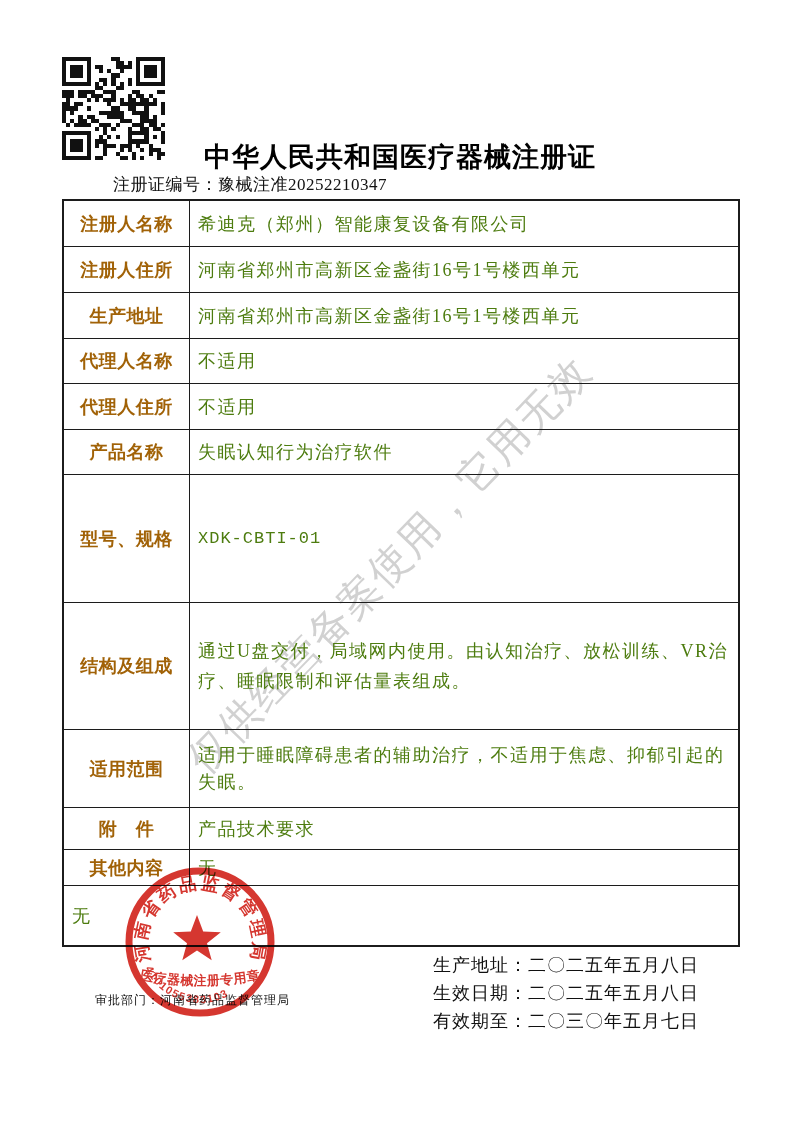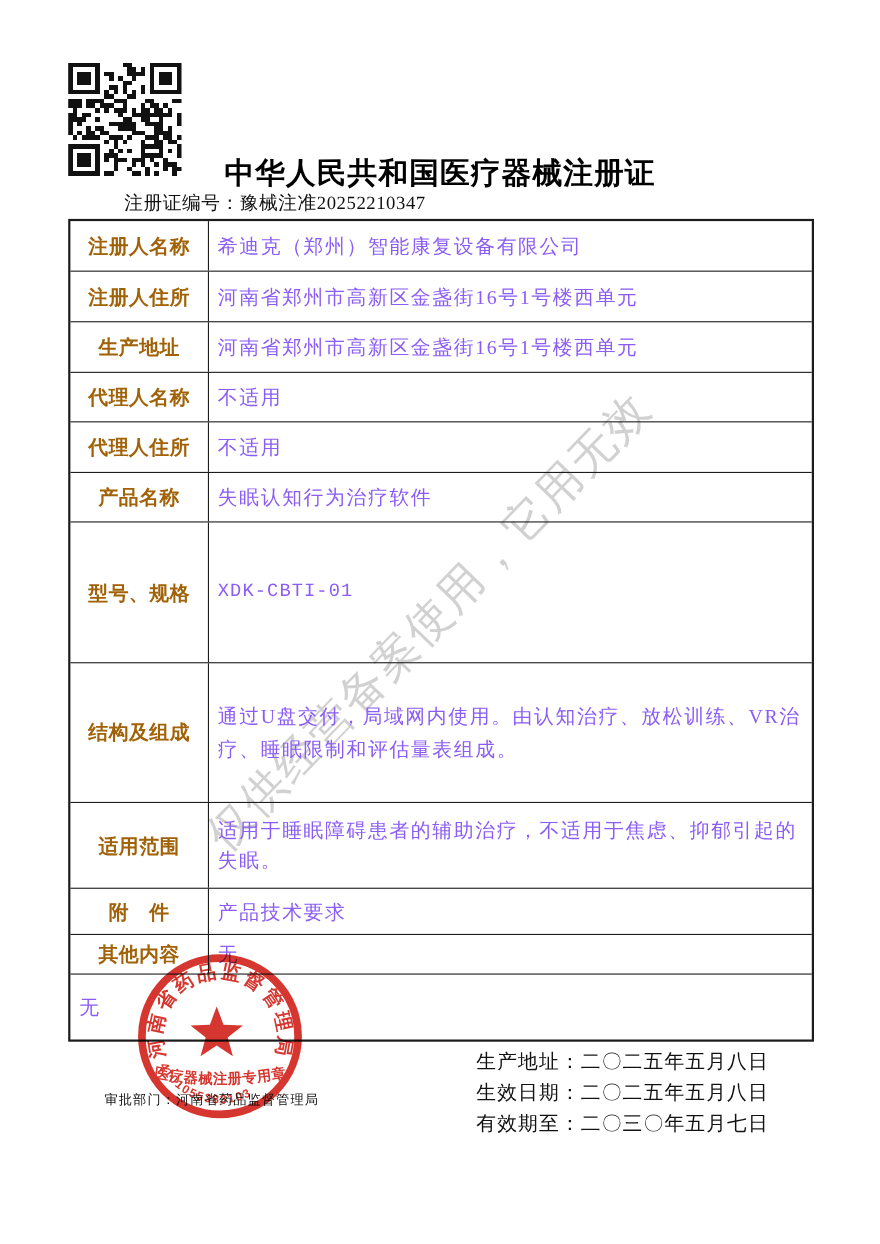--- a/index.html
+++ b/index.html
@@ -34,21 +34,21 @@
   .tlabel{
     width:126px;flex:0 0 126px;box-sizing:border-box;
     border-right:1.5px solid #1c1c1c;
     display:flex;align-items:center;justify-content:center;text-align:center;
     font-family:"Liberation Sans", sans-serif;font-weight:bold;
     font-size:18px;letter-spacing:.5px;color:#a16207;
   }
   .tvalue{
     flex:1;display:flex;align-items:center;box-sizing:border-box;
     padding:3px 10px 3px 8px;font-size:18px;letter-spacing:1.5px;
-    line-height:30px;color:#8b5cf6;
+    line-height:30px;color:#4d7c0f;
   }
   .mono{font-family:"Liberation Mono", monospace;letter-spacing:1px;font-size:17px;}
   .h45{height:45px}.h46{height:46px}.h128{height:128px}.h127{height:127px}
   .h78{height:78px}.h42{height:42px}.h36{height:36px}.h60{height:60px}
   
   .approval{left:95px;top:992px;z-index:2;font-size:12px;letter-spacing:1px;}
   .dates{left:433px;top:951px;z-index:2;font-size:18px;letter-spacing:1px;line-height:28px;}
   .dates div{white-space:nowrap;}
   
   .seal{left:120px;top:862px;width:160px;height:160px;z-index:3;

